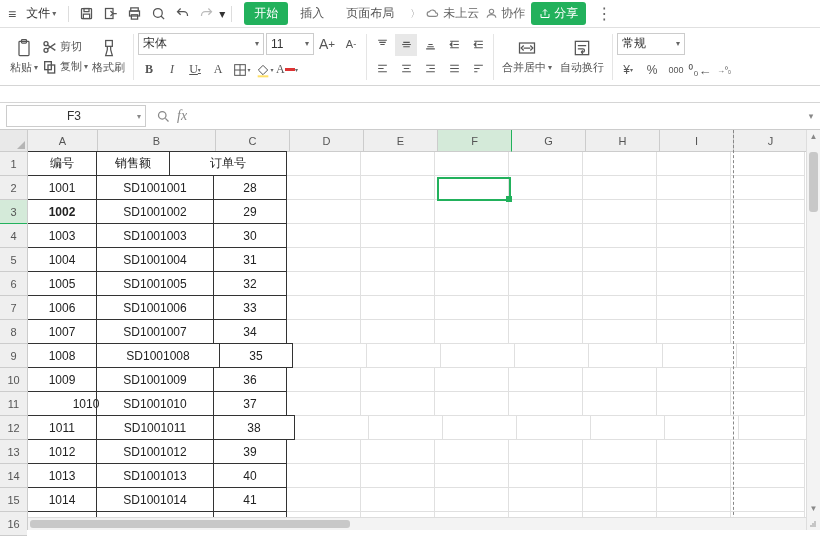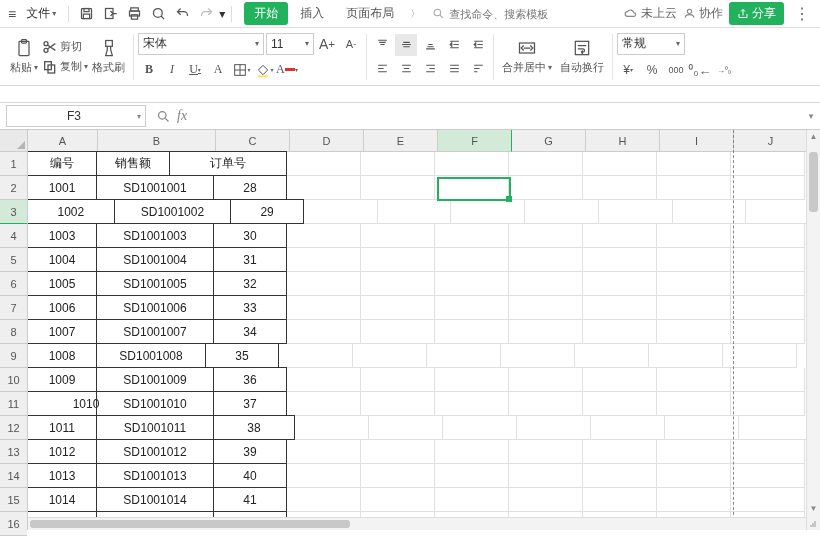--- a/index.html
+++ b/index.html
@@ -128,27 +128,20 @@
       </svg>
     </div>
   <span class="caret">▾</span>
   <div class="sep"></div>
   <div class="tabs">
     <div class="tab active">开始</div>
     <div class="tab inactive">插入</div>
     <div class="tab inactive">页面布局</div>
     <span class="chev">〉</span>
   </div>
-  <div class="search">
-    <svg viewBox="0 0 24 24" width="13" height="13" fill="none" stroke="currentColor" stroke-width="2">
-        <circle cx="10" cy="10" r="6"></circle>
-        <path d="M15 15l5 5"></path>
-      </svg>
-    <input placeholder="查找命令、搜索模板" style="">
-  </div>
   <div class="right">
     <div class="link">
       <svg viewBox="0 0 24 24" width="14" height="14" fill="none" stroke="#888" stroke-width="2">
           <path d="M6 16a4 4 0 010-8 6 6 0 0111 2 3 3 0 010 6H6z"></path>
         </svg>
       <span>未上云</span>
     </div>
     <div class="link">
       <svg viewBox="0 0 24 24" width="13" height="13" fill="none" stroke="#888" stroke-width="2">
           <circle cx="12" cy="8" r="4"></circle>
@@ -405,21 +398,21 @@
           <div class="cell b-all" style="width: 74px;">28</div>
           <div class="cell" style="width: 74px;"></div>
           <div class="cell" style="width: 74px;"></div>
           <div class="cell" style="width: 74px;"></div>
           <div class="cell" style="width: 74px;"></div>
           <div class="cell" style="width: 74px;"></div>
           <div class="cell" style="width: 74px;"></div>
           <div class="cell" style="width: 74px;"></div>
         </div>
         <div class="row">
-          <div class="cell b-all" style="width: 88px;">1002</div>
+          <div class="cell b-all" style="width: 70px; font-weight: bold;">1002</div>
           <div class="cell b-all" style="width: 118px;">SD1001002</div>
           <div class="cell b-all" style="width: 74px;">29</div>
           <div class="cell" style="width: 74px;"></div>
           <div class="cell" style="width: 74px;"></div>
           <div class="cell" style="width: 74px;"></div>
           <div class="cell" style="width: 74px;"></div>
           <div class="cell" style="width: 74px;"></div>
           <div class="cell" style="width: 74px;"></div>
           <div class="cell" style="width: 74px;"></div>
         </div>
@@ -478,21 +471,21 @@
           <div class="cell" style="width: 74px;"></div>
           <div class="cell" style="width: 74px;"></div>
           <div class="cell" style="width: 74px;"></div>
           <div class="cell" style="width: 74px;"></div>
           <div class="cell" style="width: 74px;"></div>
           <div class="cell" style="width: 74px;"></div>
           <div class="cell" style="width: 74px;"></div>
         </div>
         <div class="row">
           <div class="cell b-all" style="width: 70px;">1008</div>
-          <div class="cell b-all" style="width: 110px;">SD1001008</div>
+          <div class="cell b-all" style="width: 124px;">SD1001008</div>
           <div class="cell b-all" style="width: 74px;">35</div>
           <div class="cell" style="width: 74px;"></div>
           <div class="cell" style="width: 74px;"></div>
           <div class="cell" style="width: 74px;"></div>
           <div class="cell" style="width: 74px;"></div>
           <div class="cell" style="width: 74px;"></div>
           <div class="cell" style="width: 74px;"></div>
           <div class="cell" style="width: 74px;"></div>
         </div>
         <div class="row">

